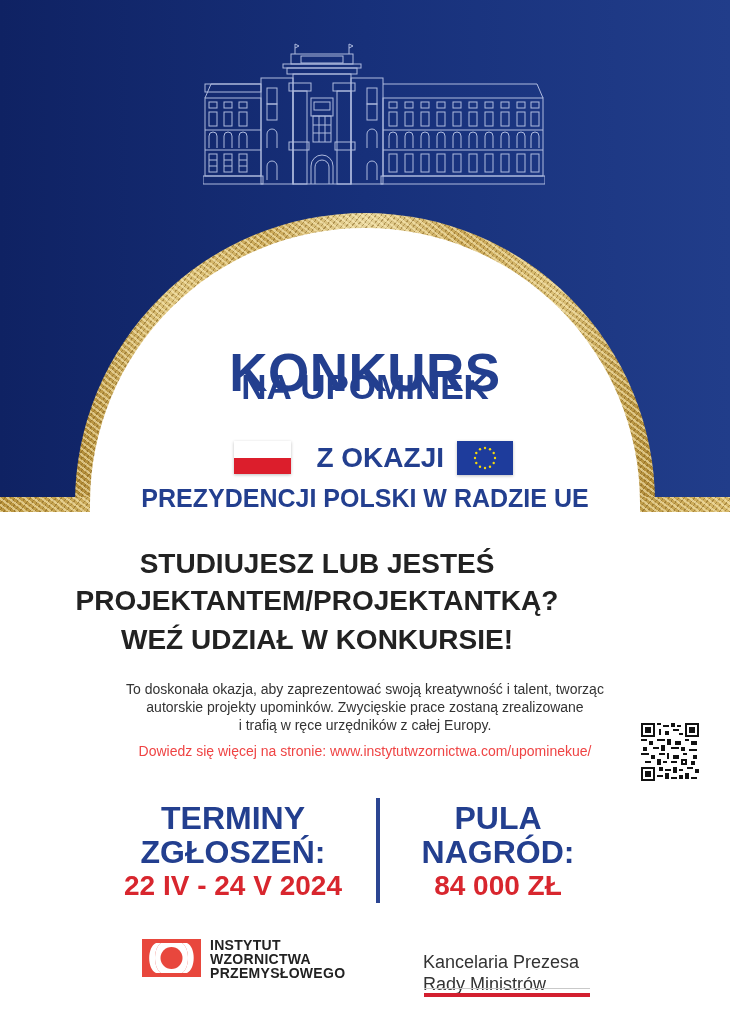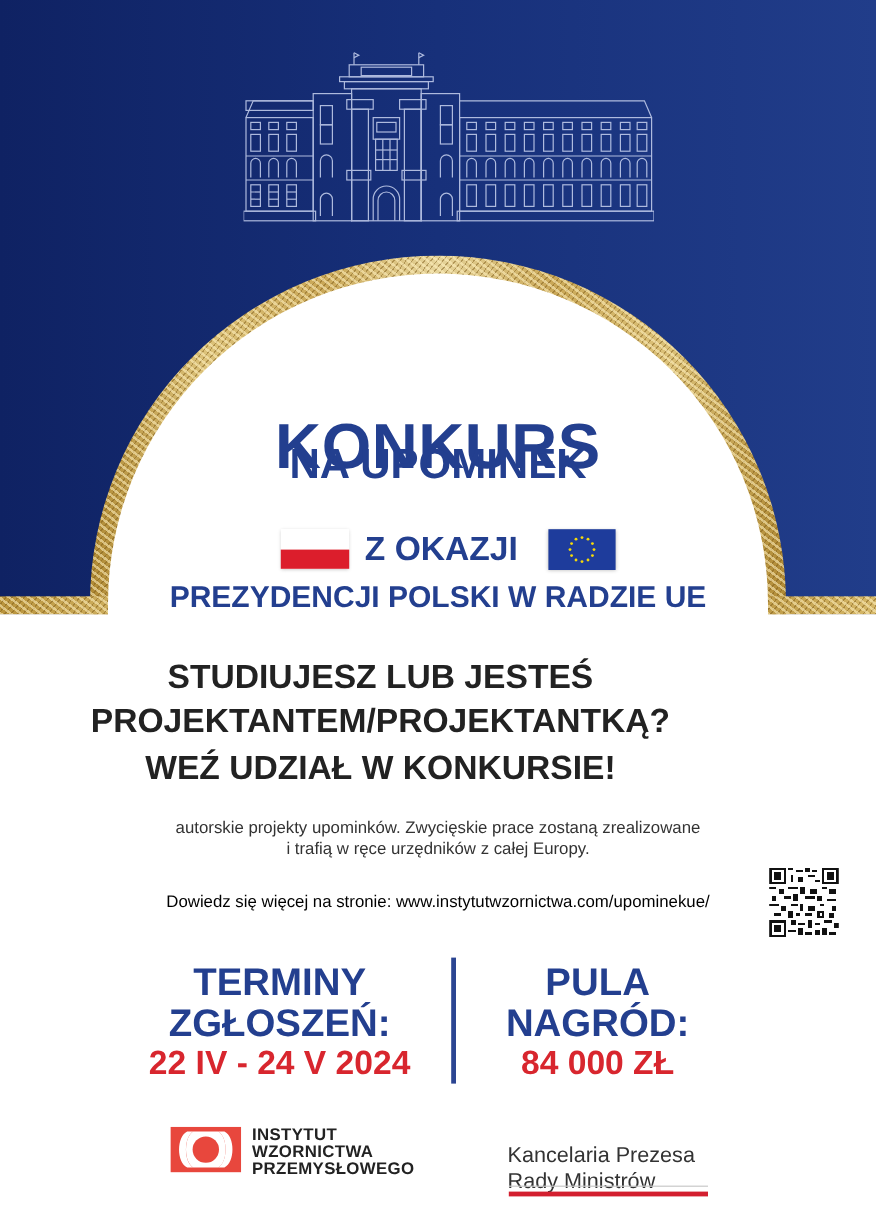--- a/index.html
+++ b/index.html
@@ -51,21 +51,21 @@
     }
     .flag-pl {
       position: absolute; left: 234px; top: 441px; width: 57px; height: 33px;
       box-shadow: 0 1px 3px rgba(0,0,0,0.25);
     }
     .flag-pl .w { height: 50%; background: #ffffff; }
     .flag-pl .r { height: 50%; background: #dc1e2c; }
     .okazji {
       position: absolute; left: 304px; top: 442px; width: 140px;
       font-family: "Liberation Sans", sans-serif; font-weight: 700;
-      font-size: 28px; color: #233f8f; text-align: left;
+      font-size: 28px; color: #233f8f; text-align: right;
     }
     .flag-eu {
       position: absolute; left: 457px; top: 441px; width: 56px; height: 34px;
       background: #1e3c9c; box-shadow: 0 1px 3px rgba(0,0,0,0.25);
     }
     .prezydencja {
       position: absolute; left: 0; width: 730px; top: 484px; text-align: center;
       font-family: "Liberation Sans", sans-serif; font-weight: 700;
       font-size: 25px; color: #233f8f;
     }
@@ -78,21 +78,21 @@
     .cta1 { top: 548px; }
     .cta2 { top: 585px; }
     .cta3 { top: 624px; }
 
     .desc {
       position: absolute; left: 100px; width: 530px; top: 680px; text-align: center;
       font-family: "Liberation Sans", sans-serif; font-size: 14px; line-height: 18px; color: #333333;
     }
     .more {
       position: absolute; left: 100px; width: 530px; top: 743px; text-align: center;
-      font-family: "Liberation Sans", sans-serif; font-size: 14px; color: #000000;
+      font-family: "Liberation Sans", sans-serif; font-size: 14px; color: #ef4444;
     }
     .qr {
       position: absolute; left: 641px; top: 723px; width: 58px; height: 58px;
     }
 
     .col {
       position: absolute; width: 260px; text-align: center;
       font-family: "Liberation Sans", sans-serif; font-weight: 700;
     }
     .col-left { left: 103px; }
@@ -275,20 +275,21 @@
     </g>
   </svg>
 </div>
 <div class="prezydencja">PREZYDENCJI POLSKI W RADZIE UE</div>
 
 <div class="cta cta1">STUDIUJESZ LUB JESTEŚ</div>
 <div class="cta cta2">PROJEKTANTEM/PROJEKTANTKĄ?</div>
 <div class="cta cta3">WEŹ UDZIAŁ W KONKURSIE!</div>
 
 <div class="desc">
+  <div>To doskonała okazja, aby zaprezentować swoją kreatywność i talent, tworząc</div>
   <div>autorskie projekty upominków. Zwycięskie prace zostaną zrealizowane</div>
   <div>i trafią w ręce urzędników z całej Europy.</div>
 </div>
 <div class="more">Dowiedz się więcej na stronie: www.instytutwzornictwa.com/upominekue/</div>
 
 <svg class="qr" viewBox="0 0 29 29" shape-rendering="crispEdges">
   <rect width="29" height="29" fill="#fff"></rect>
   <g fill="#111">
     <rect x="0" y="0" width="7" height="7"></rect>
       <rect x="1" y="1" width="5" height="5" fill="#fff"></rect>

